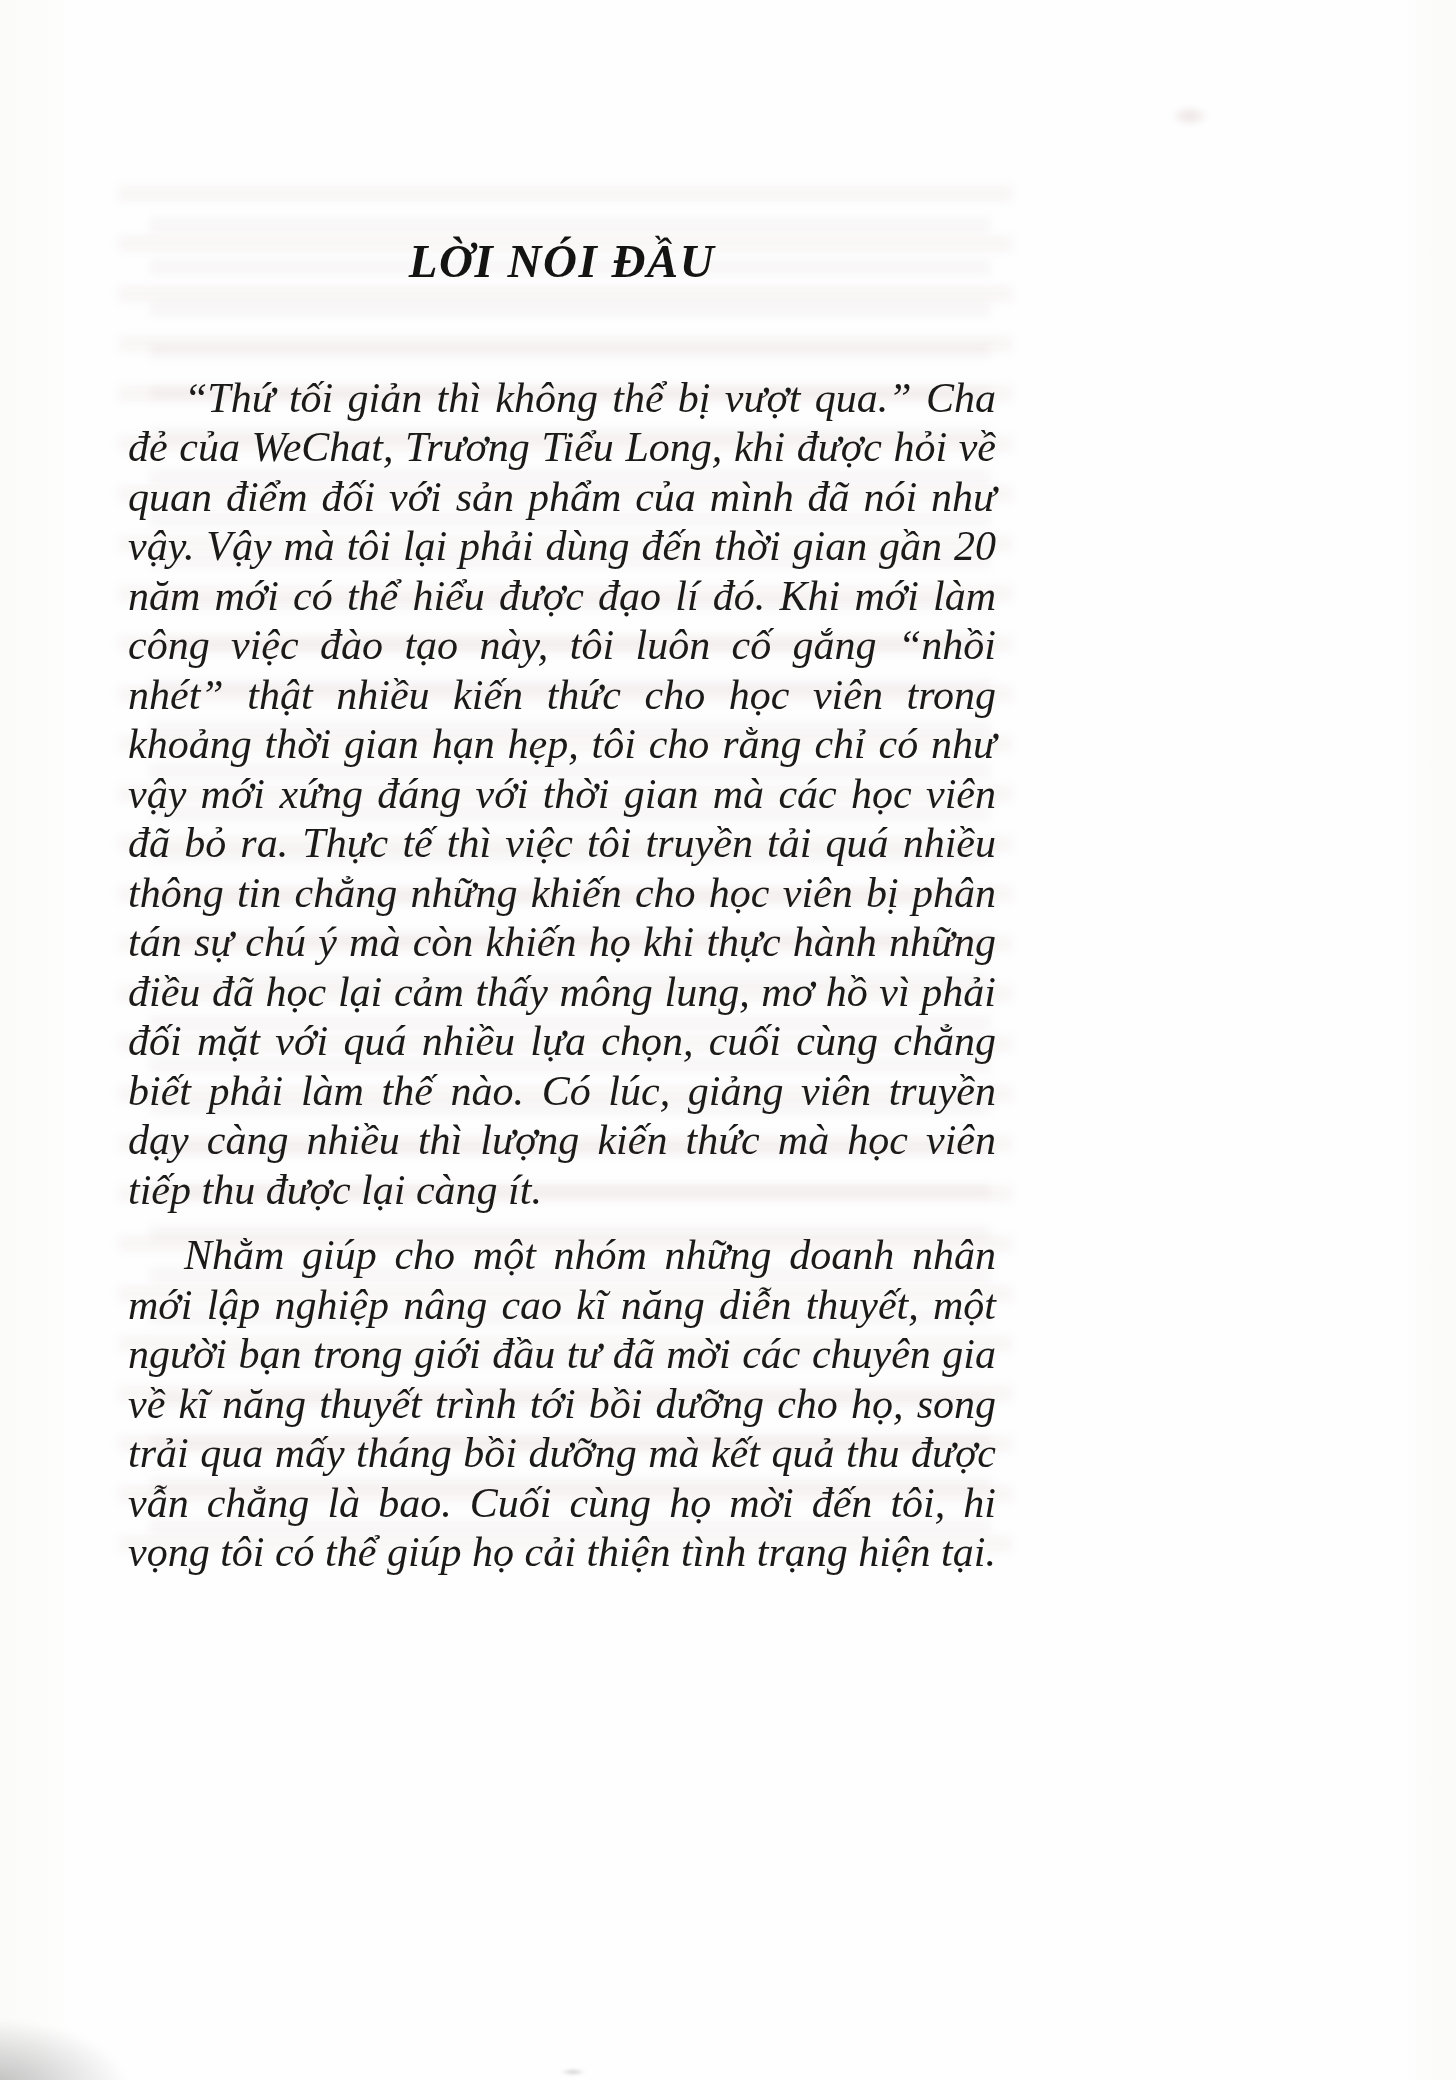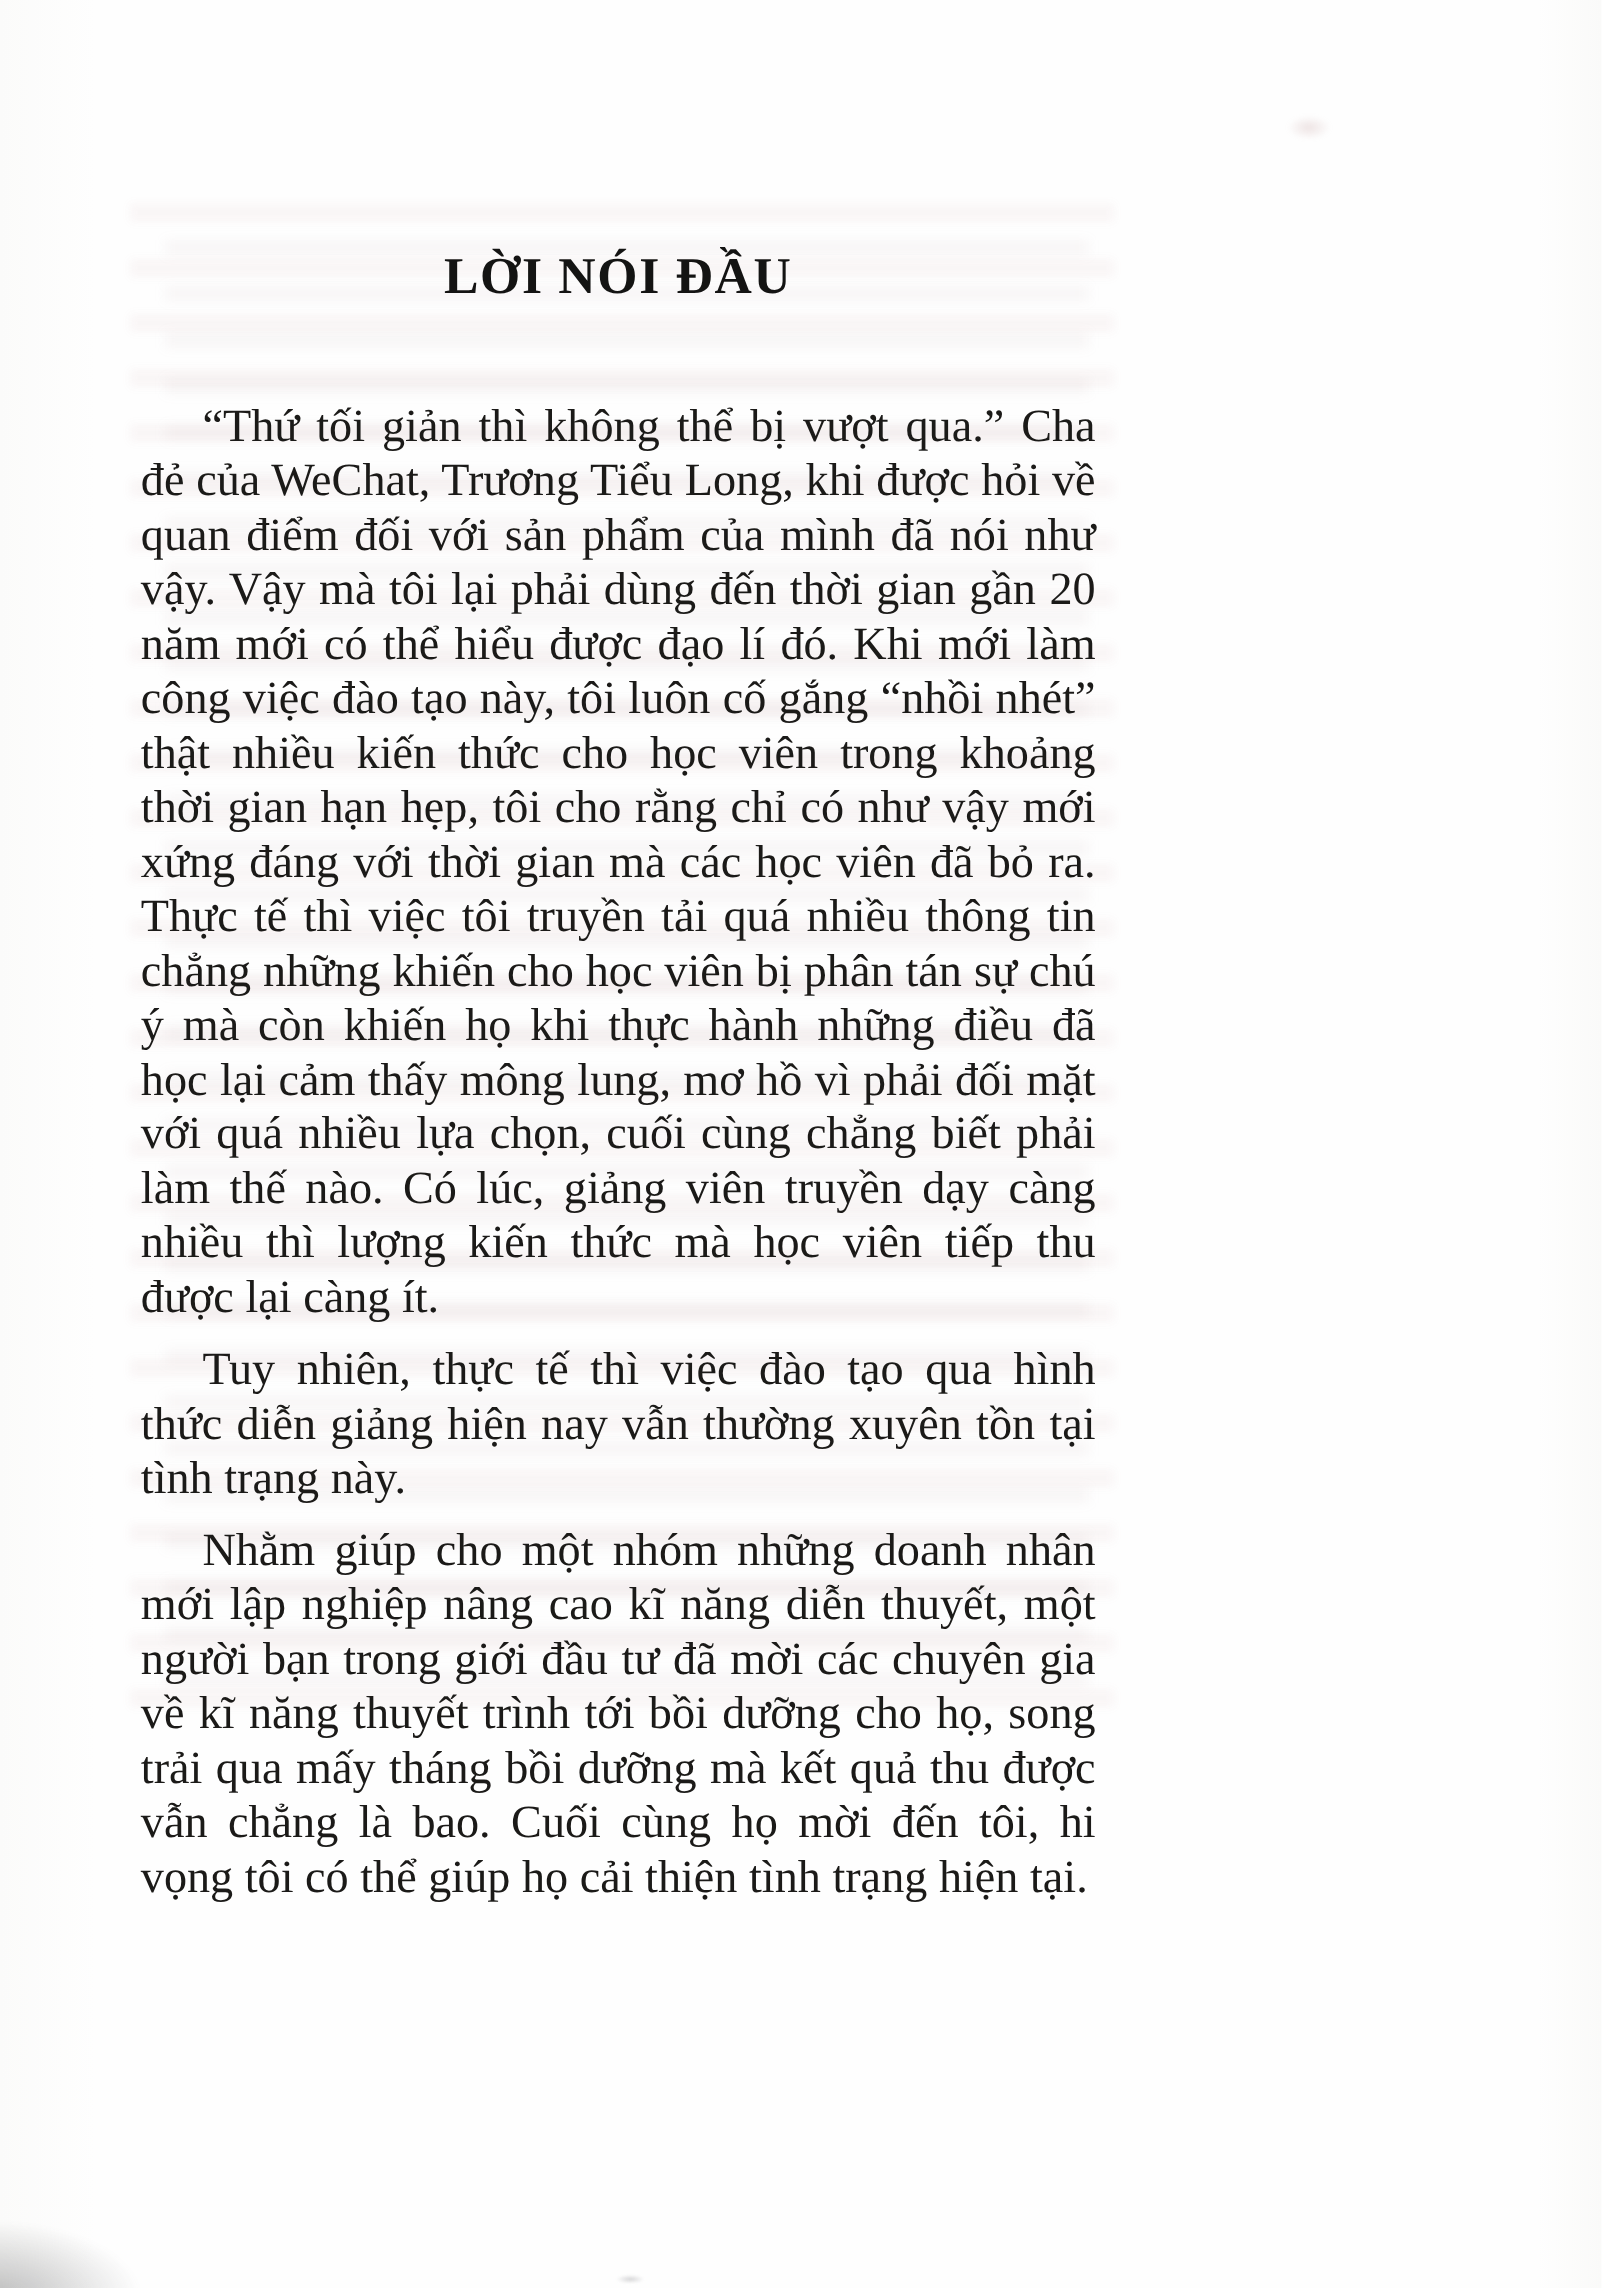--- a/index.html
+++ b/index.html
@@ -51,22 +51,23 @@
       rgba(170, 140, 145, 0.07) 22px,
       rgba(255, 255, 255, 0) 22px,
       rgba(255, 255, 255, 0) 50px
     );
     filter: blur(5px);
     pointer-events: none;
   }
   .content {
     position: absolute;
     left: 128px;
-    top: 226px;
+    top: 236px;
     width: 868px;
+    font-style: italic;
   }
   .title {
     margin: 0 0 86px 0;
     font-size: 47px;
     line-height: 1.1;
     font-weight: 700;
     letter-spacing: 1.5px;
     text-align: center;
     color: #141413;
   }
@@ -116,21 +117,20 @@
 <div class="page">
 
   <div class="bleed"></div>
   <div class="bleed2"></div>
 
   <main class="content">
     <h1 class="title">LỜI NÓI ĐẦU</h1>
 
     <p class="para">“Thứ tối giản thì không thể bị vượt qua.” Cha đẻ của WeChat, Trương Tiểu Long, khi được hỏi về quan điểm đối với sản phẩm của mình đã nói như vậy. Vậy mà tôi lại phải dùng đến thời gian gần 20 năm mới có thể hiểu được đạo lí đó. Khi mới làm công việc đào tạo này, tôi luôn cố gắng “nhồi nhét” thật nhiều kiến thức cho học viên trong khoảng thời gian hạn hẹp, tôi cho rằng chỉ có như vậy mới xứng đáng với thời gian mà các học viên đã bỏ ra. Thực tế thì việc tôi truyền tải quá nhiều thông tin chẳng những khiến cho học viên bị phân tán sự chú ý mà còn khiến họ khi thực hành những điều đã học lại cảm thấy mông lung, mơ hồ vì phải đối mặt với quá nhiều lựa chọn, cuối cùng chẳng biết phải làm thế nào. Có lúc, giảng viên truyền dạy càng nhiều thì lượng kiến thức mà học viên tiếp thu được lại càng ít.</p>
 
-    <p class="para">Tuy nhiên, thực tế thì việc đào tạo qua hình thức diễn giảng hiện nay vẫn thường xuyên tồn tại tình trạng này.</p>
 
     <p class="para">Nhằm giúp cho một nhóm những doanh nhân mới lập nghiệp nâng cao kĩ năng diễn thuyết, một người bạn trong giới đầu tư đã mời các chuyên gia về kĩ năng thuyết trình tới bồi dưỡng cho họ, song trải qua mấy tháng bồi dưỡng mà kết quả thu được vẫn chẳng là bao. Cuối cùng họ mời đến tôi, hi vọng tôi có thể giúp họ cải thiện tình trạng hiện tại.</p>
   </main>
 
   <div class="topright-smudge"></div>
   <div class="corner-smudge"></div>
   <div class="bottom-mark"></div>
 
 </div>
 

